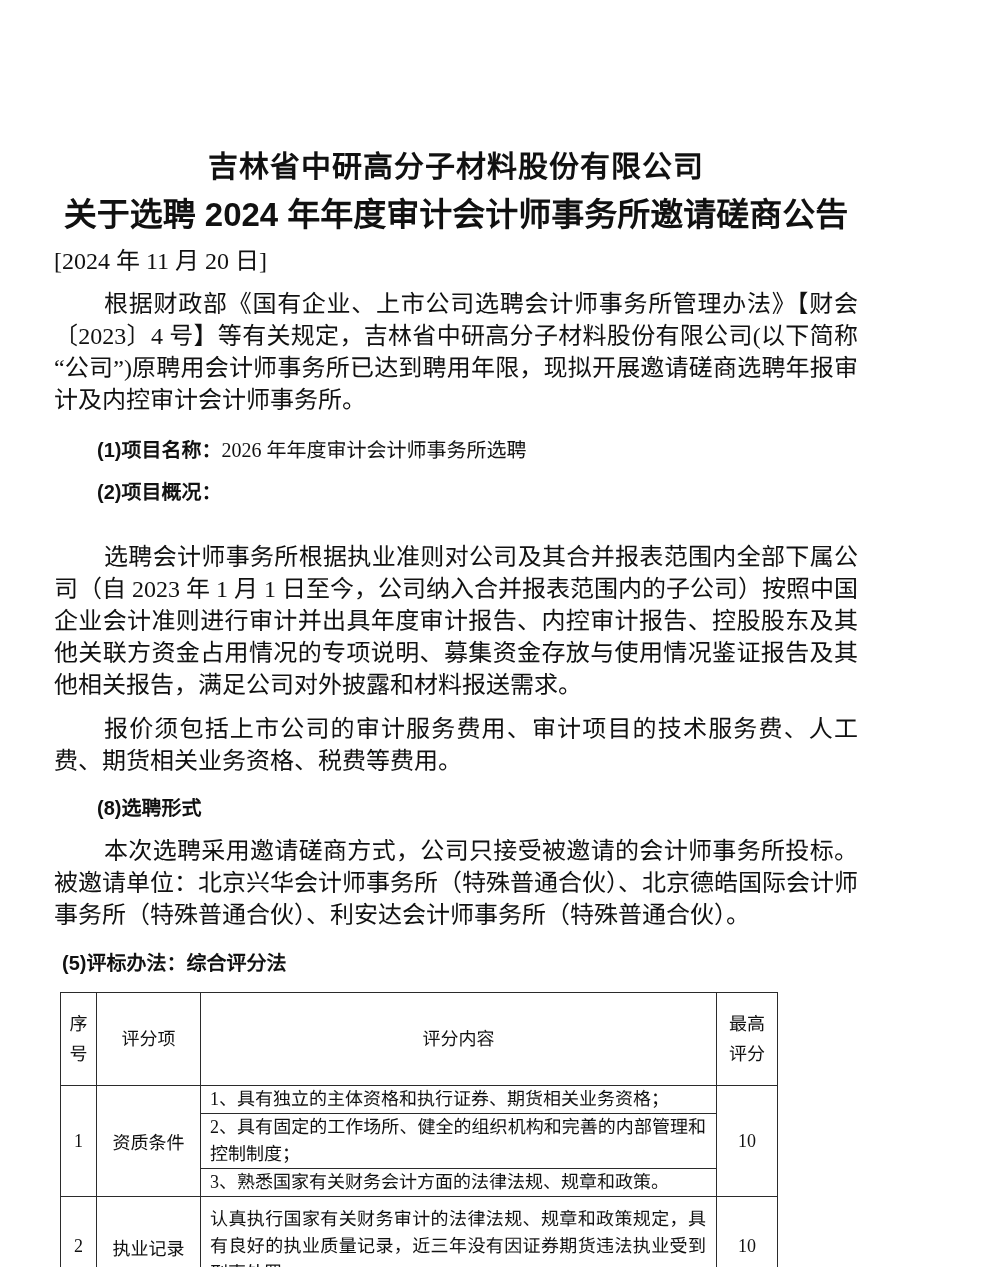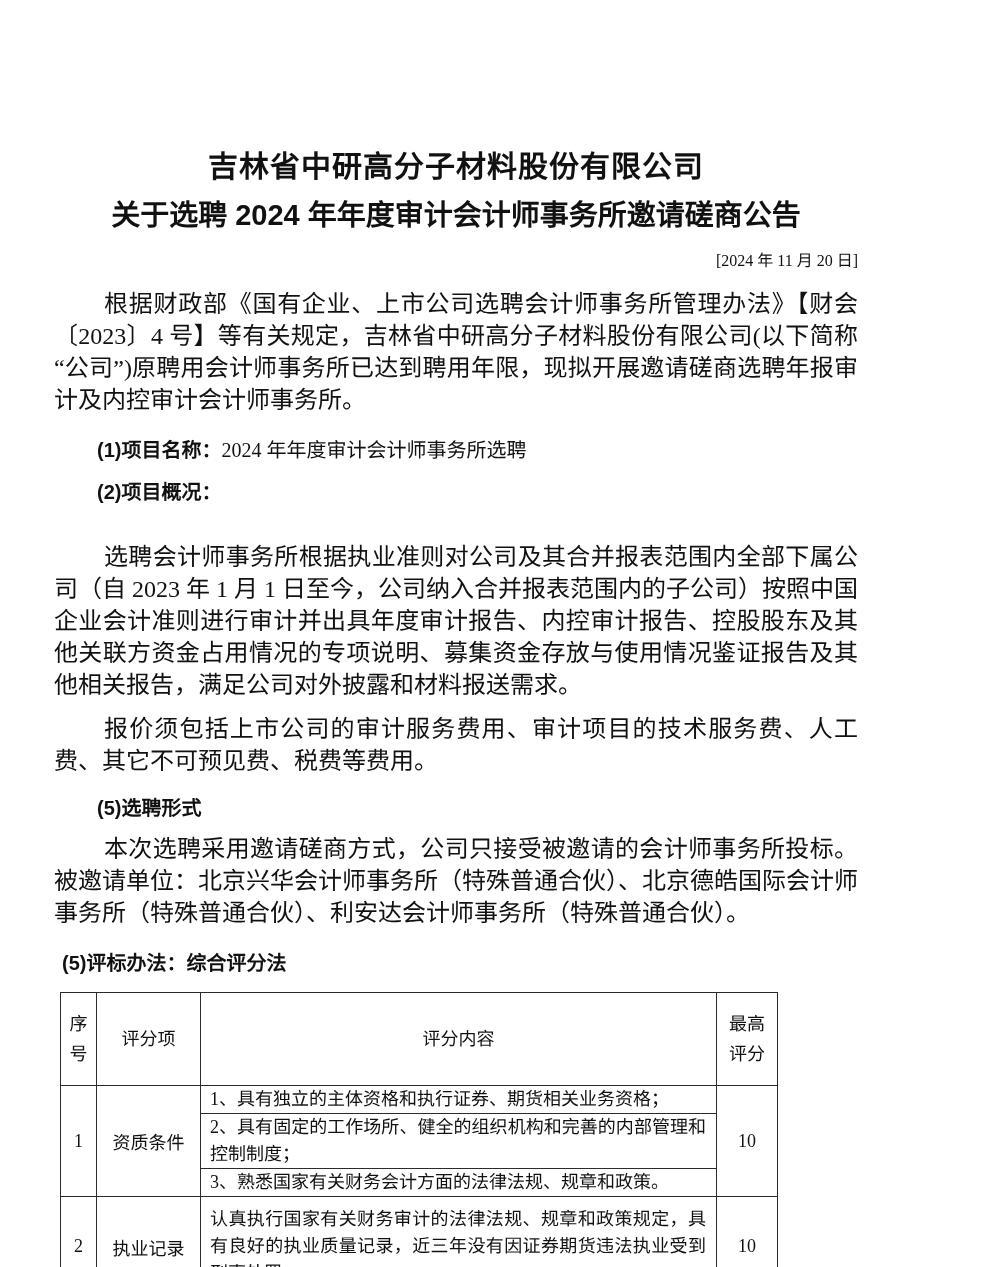--- a/index.html
+++ b/index.html
@@ -23,27 +23,27 @@
     font-weight:bold;
     font-size:30px;
     line-height:38px;
     letter-spacing:1px;
   }
   .doc-subtitle {
     margin-top:10px;
     text-align:center;
     font-family:"Liberation Sans","DejaVu Sans",sans-serif;
     font-weight:bold;
-    font-size:29px;
+    font-size:33px;
     line-height:38px;
   }
   .date-line {
     margin-top:14px;
-    text-align:right;
-    font-size:16px;
+    text-align:left;
+    font-size:24px;
     line-height:26px;
   }
   .para {
     font-size:24px;
     line-height:32px;
     text-align:justify;
     text-indent:50px;
   }
   .para-intro  { margin-top:14px; }
   .sec-heading {
@@ -57,21 +57,21 @@
   .h2 { margin-top:15px; }
   .h3 { margin-top:16px; }
   .h4 { margin-top:18px; }
   .h5 { margin-top:19px;margin-left:8px; }
   .sec-heading .plain {
     font-family:"Liberation Serif","DejaVu Serif",serif;
     font-weight:normal;
   }
   .para-2 { margin-top:35px; }
   .para-3 { margin-top:12px; }
-  .para-4 { margin-top:13px;font-family:Liberation Mono, monospace; }
+  .para-4 { margin-top:13px; }
 
   table.score-table {
     margin-top:15px;
     margin-left:6px;
     border-collapse:collapse;
     table-layout:fixed;
     width:717px;
   }
   table.score-table td {
     border:1px solid #2b2b2b;
@@ -105,30 +105,30 @@
 <div class="doc">
 
   <div class="doc-title">吉林省中研高分子材料股份有限公司</div>
 
   <div class="doc-subtitle">关于选聘 2024 年年度审计会计师事务所邀请磋商公告</div>
 
   <div class="date-line">[2024 年 11 月 20 日]</div>
 
   <p class="para para-intro">根据财政部《国有企业、上市公司选聘会计师事务所管理办法》【财会〔2023〕4 号】等有关规定，吉林省中研高分子材料股份有限公司(以下简称“公司”)原聘用会计师事务所已达到聘用年限，现拟开展邀请磋商选聘年报审计及内控审计会计师事务所。</p>
 
-  <div class="sec-heading h1"><span>(1)项目名称：</span><span class="plain">2024 年年度审计会计师事务所选聘</span></div>
+  <div class="sec-heading h1"><span>(1)项目名称：</span><span class="plain">2026 年年度审计会计师事务所选聘</span></div>
 
   <div class="sec-heading h2">(2)项目概况：</div>
 
   <p class="para para-2">选聘会计师事务所根据执业准则对公司及其合并报表范围内全部下属公司（自 2023 年 1 月 1 日至今，公司纳入合并报表范围内的子公司）按照中国企业会计准则进行审计并出具年度审计报告、内控审计报告、控股股东及其他关联方资金占用情况的专项说明、募集资金存放与使用情况鉴证报告及其他相关报告，满足公司对外披露和材料报送需求。</p>
 
 
-  <p class="para para-3">报价须包括上市公司的审计服务费用、审计项目的技术服务费、人工费、其它不可预见费、税费等费用。</p>
+  <p class="para para-3">报价须包括上市公司的审计服务费用、审计项目的技术服务费、人工费、期货相关业务资格、税费等费用。</p>
 
-  <div class="sec-heading h4">(5)选聘形式</div>
+  <div class="sec-heading h4">(8)选聘形式</div>
 
   <p class="para para-4">本次选聘采用邀请磋商方式，公司只接受被邀请的会计师事务所投标。被邀请单位：北京兴华会计师事务所（特殊普通合伙）、北京德皓国际会计师事务所（特殊普通合伙）、利安达会计师事务所（特殊普通合伙）。</p>
 
   <div class="sec-heading h5">(5)评标办法：综合评分法</div>
 
   <table class="score-table">
     <colgroup>
       <col style="width:36px">
       <col style="width:104px">
       <col style="width:516px">

